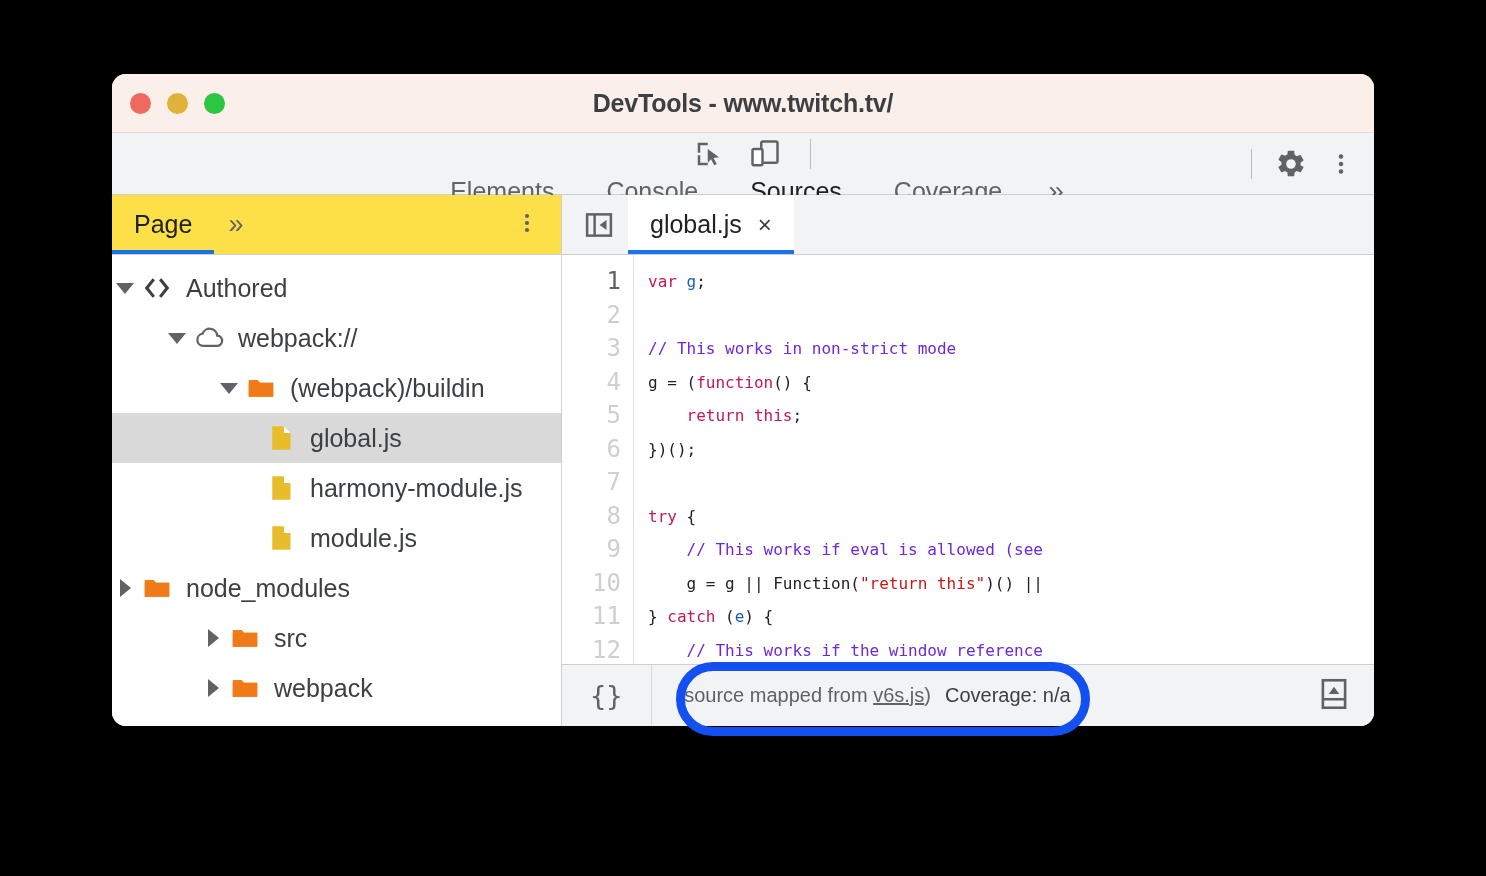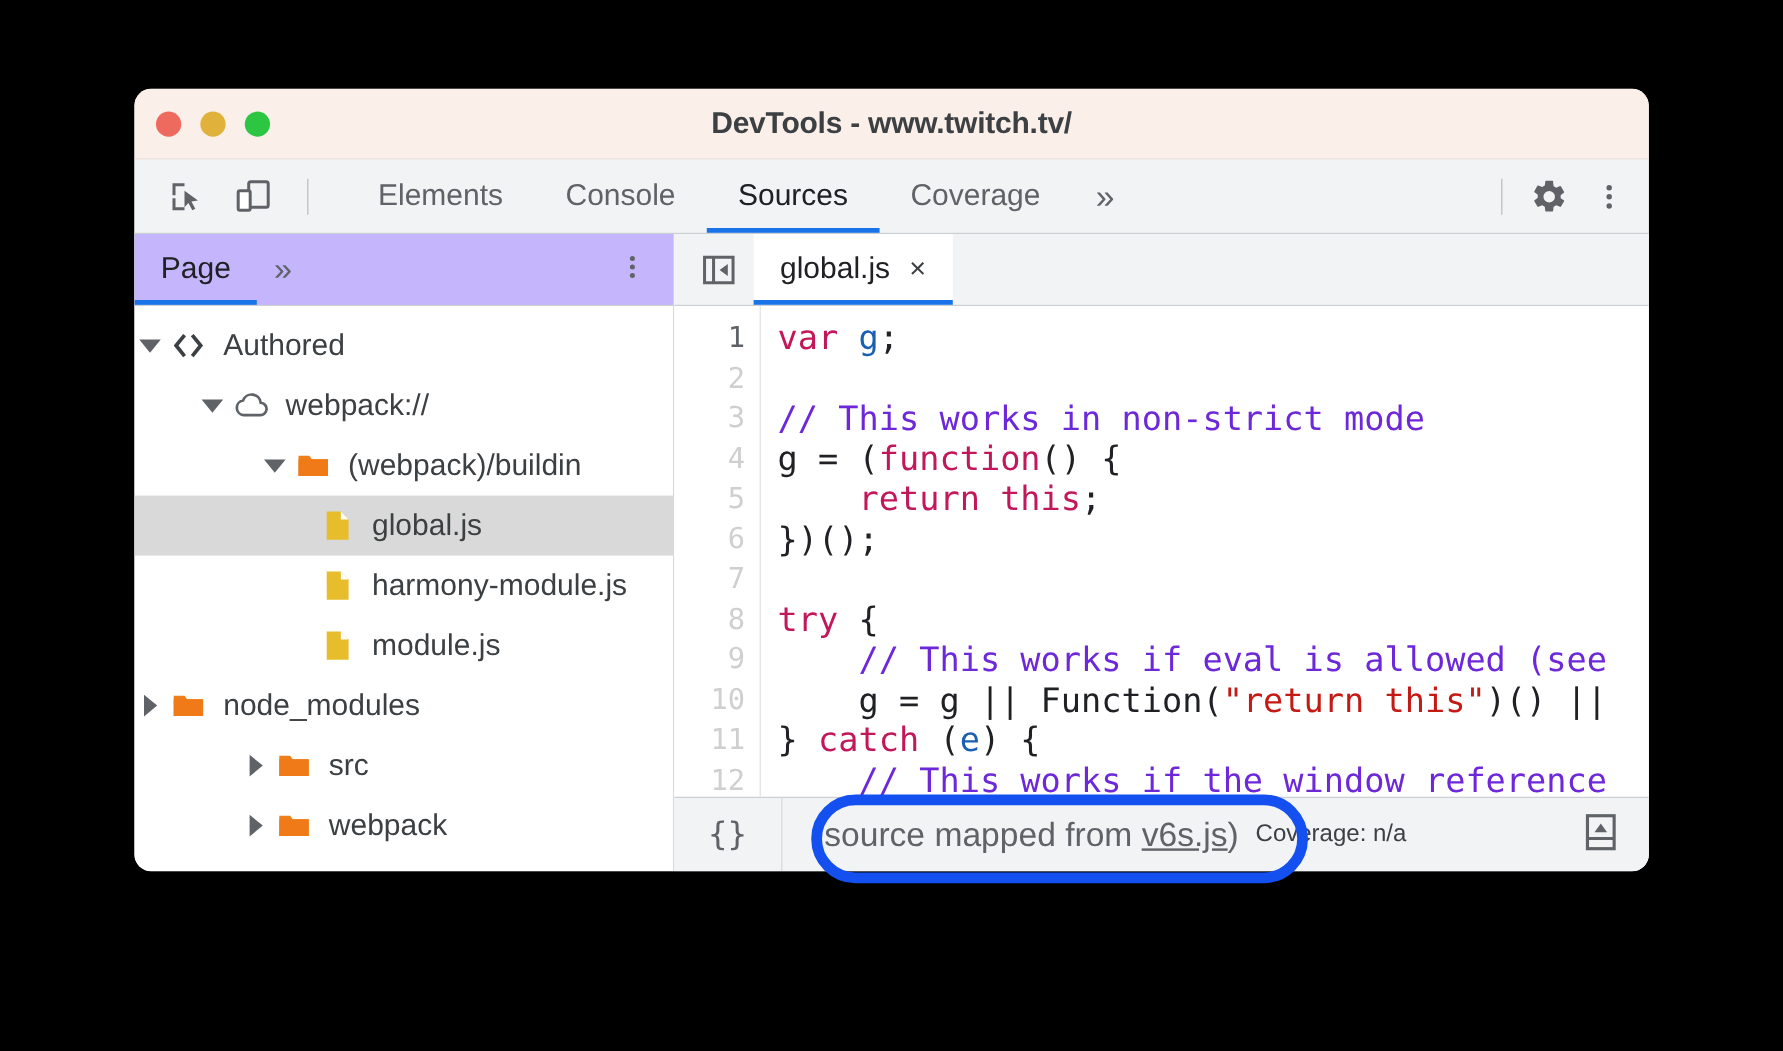--- a/index.html
+++ b/index.html
@@ -42,20 +42,21 @@
     pointer-events: none;
   }
 
   
   .toolbar {
     height: 62px;
     background: #f1f3f4;
     border-bottom: 1px solid #cdd0d2;
     display: flex; align-items: center;
     position: relative;
+    flex-direction: column;
   }
   .tb-icons { display:flex; align-items:center; gap: 14px; padding-left: 22px; }
   .icon-btn {
     width: 42px; height: 42px;
     display:flex; align-items:center; justify-content:center;
     cursor: pointer;
   }
   .vsep { width: 1px; height: 30px; background: #b9bcbe; margin: 0 10px; }
 
   .tabs { display:flex; align-items:center; height: 100%; margin-left: 22px; }
@@ -86,21 +87,21 @@
 
   
   .sidebar {
     width: 450px;
     background: #ffffff;
     border-right: 1px solid #cdd0d2;
     display:flex; flex-direction: column;
   }
   .sb-header {
     height: 60px;
-    background: #c4b5fd;
+    background: #fde047;
     border-bottom: 1px solid #cdd0d2;
     display:flex; align-items:center;
     position: relative;
   }
   .sb-tab {
     position: relative; height: 100%;
     display:flex; align-items:center;
     padding: 0 22px;
     font-size: 25px; color: #202124;
     cursor: pointer;
@@ -167,21 +168,21 @@
     background:#fff;
     border-right: 1px solid #e0e0e0;
     user-select:none;
   }
   .gutter div { padding-right: 12px; }
   .gutter div.cur { color: #5f6368; }
   .code {
     flex: 1;
     padding-top: 10px; padding-left: 14px;
     font-family: "DejaVu Sans Mono", monospace;
-    font-size: 28px; line-height: 33.5px;
+    font-size: 16px; line-height: 33.5px;
     color: #202124;
     white-space: pre;
     overflow: hidden;
   }
   .kw  { color: #c2185b; }
   .cm  { color: #6d28d9; }
   .str { color: #c41a16; }
   .var { color: #1a5fb4; }
 
   
@@ -194,21 +195,21 @@
   }
   .sb-braces {
     font-family: "DejaVu Sans Mono", monospace;
     font-size: 27px; color:#5f6368;
     padding: 0 28px;
     border-right: 1px solid #d6d9db;
     height: 100%; display:flex; align-items:center;
     cursor:pointer;
   }
   .sb-srcmap {
-    font-size: 28px; color: #5f6368;
+    font-size: 20px; color: #5f6368;
     padding-left: 26px;
   }
   .sb-srcmap a { color:#5f6368; text-decoration: underline; }
   .sb-coverage { font-size: 20px; color: #3c4043; padding-left: 14px; }
   .sb-drawer { position:absolute; right: 24px; top:50%; transform:translateY(-50%); cursor:pointer; }
 
   
   .annot {
     position:absolute;
     left: 676px; top: 662px;

